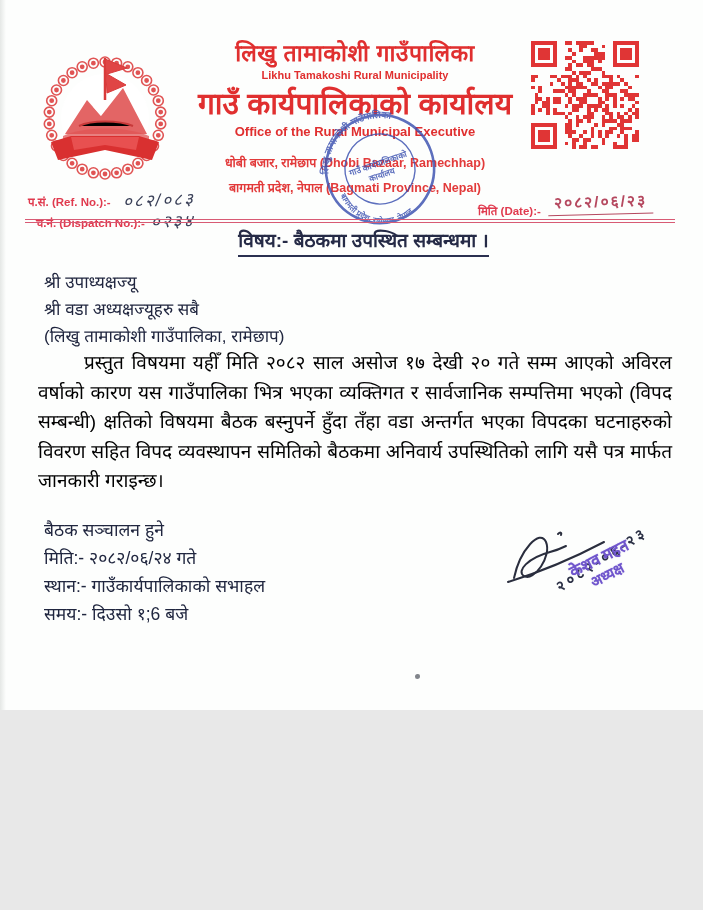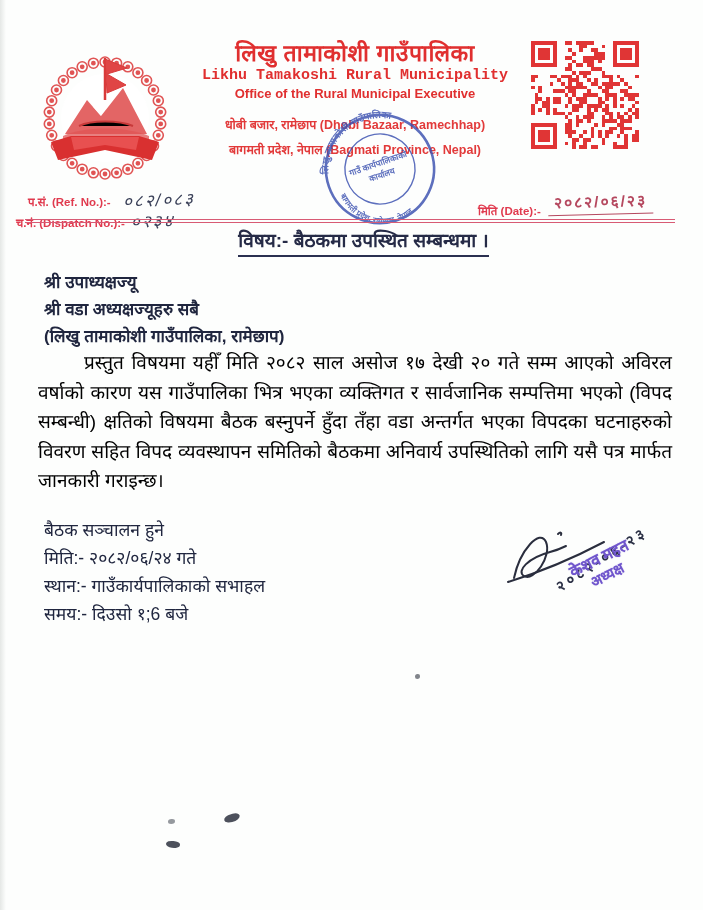--- a/index.html
+++ b/index.html
@@ -1,40 +1,40 @@
 <!DOCTYPE html>
 <html><head>
 <meta charset="utf-8">
 <style>
   html,body{margin:0;padding:0;background:#e8e8e8;}
   .page{
-    position:relative;width:703px;height:910px;margin:0 auto;
+    position:relative;width:703px;height:710px;margin:0 auto;
     background:#fdfefd;overflow:hidden;
     font-family:"Liberation Sans", sans-serif;
   }
   .abs{position:absolute;}
   
   .hdr-center{left:170px;top:40px;width:370px;text-align:center;color:#e02f2f;}
   .np-title{font-size:23px;font-weight:bold;letter-spacing:.5px;line-height:27px;}
-  .en-title{font-size:15px;font-weight:bold;line-height:17px;font-family:Liberation Mono, monospace;}
+  .en-title{font-size:11px;font-weight:bold;line-height:17px;}
   .np-office{font-size:30px;font-weight:bold;line-height:36px;margin-top:2px;}
   .en-office{font-size:13px;font-weight:bold;line-height:20px;}
   .addr{font-size:12.5px;font-weight:bold;line-height:17px;color:#e23a3a;margin-top:8px;}
   
   .meta-label{color:#e03a4e;font-size:11.5px;font-weight:bold;}
   .hand{color:#3a4058;font-style:italic;font-size:17px;letter-spacing:2px;}
   .hand-date{color:#b5485f;font-size:15.5px;font-weight:bold;letter-spacing:2px;
              border-bottom:1.5px solid #b5485f;padding:0 6px 2px 6px;transform:rotate(-1.5deg);}
   .rule{left:25px;top:219px;width:650px;height:2px;
         border-top:1.6px solid #d85a74;border-bottom:1.6px solid #d85a74;}
   
   .subject-wrap{left:12px;top:227px;width:703px;text-align:center;}
   .subject{display:inline-block;font-size:19px;font-weight:bold;color:#262b47;
            border-bottom:2px solid #2b3050;padding-bottom:2px;}
-  .addressee{left:44px;top:269px;font-size:17px;font-weight:bold;color:#20263f;line-height:27px;}
+  .addressee{left:44px;top:269px;font-size:17px;font-weight:normal;color:#20263f;line-height:27px;}
   .body-par{left:38px;top:348px;width:634px;font-size:19px;color:#000000;
             line-height:29.5px;text-align:justify;text-indent:46px;}
   .meeting{left:44px;top:516px;font-size:17.5px;font-weight:normal;color:#20263f;line-height:28px;}
   
   .hdr-stamp{left:292px;top:110px;width:176px;height:118px;transform:rotate(-19deg);opacity:.82;}
   .sig-svg{left:500px;top:512px;width:130px;height:90px;}
   .sig-date{left:545px;top:536px;width:150px;transform:rotate(-33deg);
             color:#2c3146;font-size:14.5px;font-weight:bold;letter-spacing:3.5px;}
   .name-stamp{left:543px;top:548px;width:120px;transform:rotate(-27deg);text-align:center;
               color:#6f55cc;text-shadow:0 0 1px rgba(111,85,204,.65);}
@@ -125,20 +125,21 @@
 
     <path d="M46,88 C58,82 86,82 100,88" stroke="#c83a3a" stroke-width="2"></path>
 
     <path d="M18,104 L38,98 L106,98 L126,104 L119,122 L72,112 L25,122 Z" fill="#d93030"></path>
     <path d="M38,99 L106,99 L103,112 L72,107 L41,112 Z" fill="#e85050"></path>
   </svg>
 
   <div class="abs hdr-center">
     <div class="np-title">लिखु तामाकोशी गाउँपालिका</div>
     <div class="en-title">Likhu Tamakoshi Rural Municipality</div>
+    <div class="np-office">गाउँ कार्यपालिकाको कार्यालय</div>
     <div class="en-office">Office of the Rural Municipal Executive</div>
     <div class="addr" style="margin-top:13px;">धोबी बजार, रामेछाप (Dhobi Bazaar, Ramechhap)</div>
     <div class="addr">बागमती प्रदेश, नेपाल (Bagmati Province, Nepal)</div>
   </div>
 
   <svg class="abs" style="left:529px;top:41px;" width="112" height="108" viewBox="0 0 29 29" id="qr-svg" shape-rendering="crispEdges">
       <rect x="0" y="0" width="7" height="1" fill="#e03535"></rect>
       <rect x="0" y="6" width="7" height="1" fill="#e03535"></rect>
       <rect x="0" y="1" width="1" height="5" fill="#e03535"></rect>
       <rect x="6" y="1" width="1" height="5" fill="#e03535"></rect>
@@ -435,21 +436,21 @@
       <textPath href="#arcBot" startOffset="2%">बागमती प्रदेश, रामेछाप, नेपाल</textPath>
     </text>
     <text x="88" y="56" text-anchor="middle" font-size="8.5" fill="#3a50b0" font-weight="bold">गाउँ कार्यपालिकाको</text>
     <text x="88" y="68" text-anchor="middle" font-size="8.5" fill="#3a50b0" font-weight="bold">कार्यालय</text>
   </svg>
 
   <div class="abs" style="left:28px;top:188px;">
     <span class="meta-label">प.सं. (Ref. No.):-</span>
     <span class="hand" style="display:inline-block;transform:rotate(-2deg);margin-left:8px;">०८२/०८३</span>
   </div>
-  <div class="abs" style="left:16px;top:209px;">
+  <div class="abs" style="left:36px;top:209px;">
     <span class="meta-label">च.नं. (Dispatch No.):-</span>
     <span class="hand" style="display:inline-block;transform:rotate(-1deg);margin-left:2px;">०२३४</span>
   </div>
   <div class="abs" style="left:478px;top:201px;text-align:center;">
     <span class="meta-label">मिति (Date):-</span>
   </div>
   <div class="abs hand-date" style="left:548px;top:190px;">२०८२/०६/२३</div>
 
   <div class="abs rule"></div>
 

